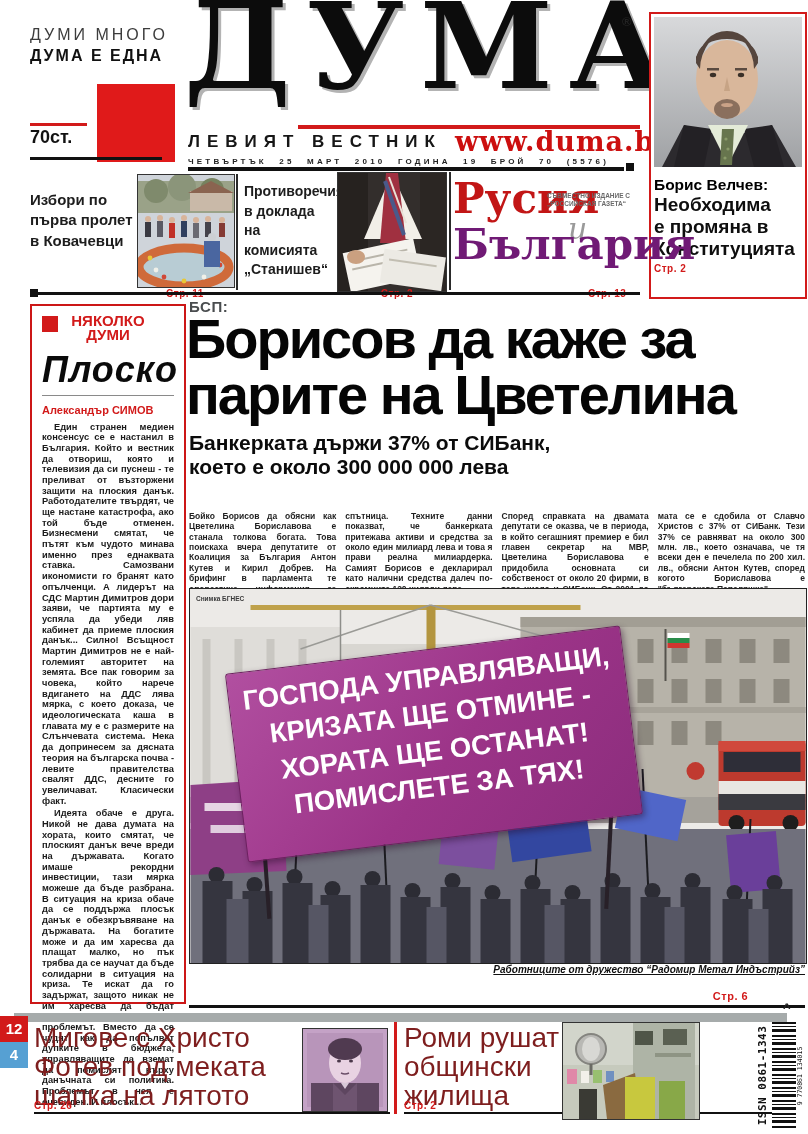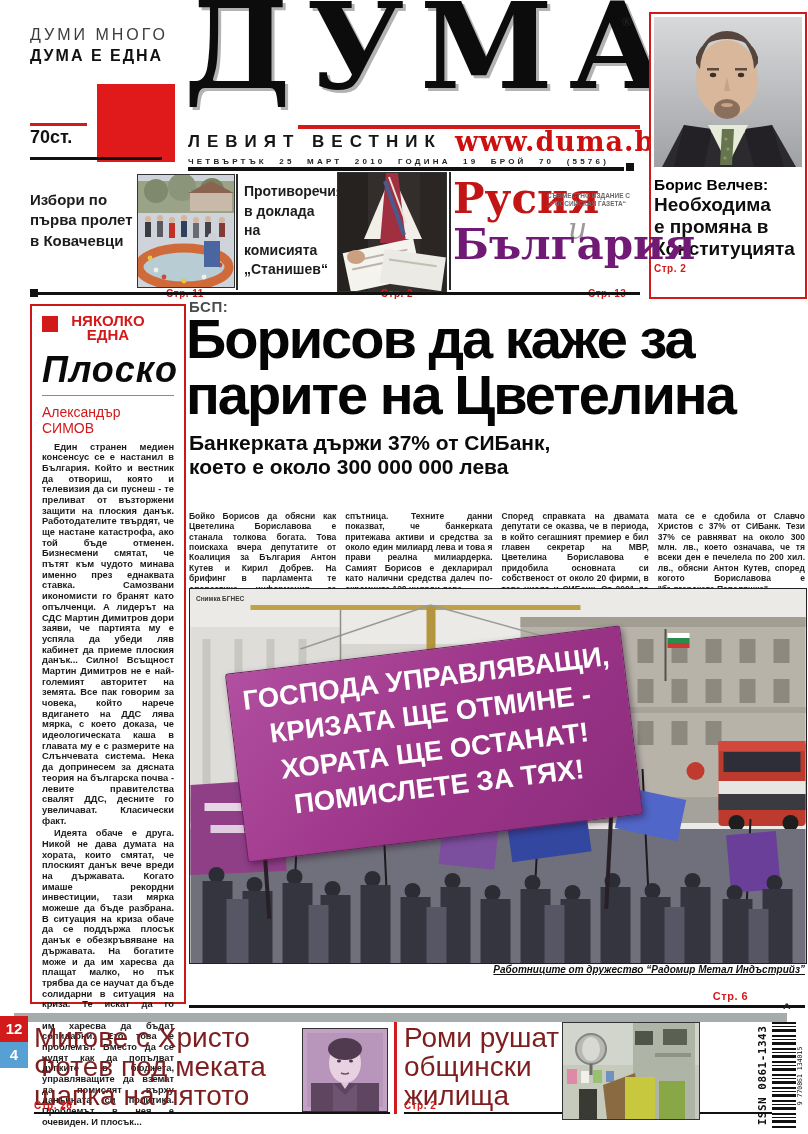--- a/index.html
+++ b/index.html
@@ -24,21 +24,21 @@
   .teaser-t{font-weight:700;color:#1d1d1d;}
   .photo-frame{border:1px solid #333;overflow:hidden;background:#ddd;}
   
   .vbox{border:2px solid #d21a1a;background:#fff;padding:3px;}
   .vname{color:#000000;font-weight:700;font-size:15.5px;margin-top:5px;}
   .vtitle{font-weight:700;font-size:19px;line-height:1.15;color:#0e0e0e;width:124px;}
   
   .obox{border:2px solid #cc1717;padding:8px 10px;box-sizing:border-box;}
   .rubric{color:#d21a1a;font-weight:800;font-size:15px;line-height:.95;text-align:center;}
   .otitle{font-size:36px;font-weight:700;font-style:italic;letter-spacing:1px;color:#0a0a0a;}
-  .oauthor{color:#d21a1a;font-weight:400;font-size:14px;}
+  .oauthor{color:#d21a1a;font-weight:700;font-size:11px;}
   .obody{font-size:9.3px;line-height:1.15;font-weight:700;text-align:justify;color:#1b1b1b;}
   .obody .p{text-indent:12px;margin:0 0 2px 0;}
   
   .kicker{font-size:15px;font-weight:800;color:#4a4d4f;letter-spacing:.5px;}
   .headline{font-size:56px;line-height:1;font-weight:700;letter-spacing:-2px;color:#050505;white-space:nowrap;}
   .subhead{font-size:21px;line-height:1.1;font-weight:700;color:#0b0b0b;}
   .cols{display:flex;gap:9px;width:616px;}
   .col{flex:1;font-size:8.5px;line-height:1.22;font-weight:700;text-align:justify;color:#1f1f1f;}
   
   .bigphoto{border:1px solid #222;background:#eceae7;overflow:hidden;}
@@ -194,21 +194,21 @@
   <div class="abs serif" style="left:453px;top:224px;font-size:42px;font-weight:700;color:#701a75;line-height:1;">България</div>
   <div class="abs pageref" style="left:588px;top:288px;">Стр. 13</div>
 
   <div class="abs rule" style="left:30px;top:292px;width:610px;height:3px;"></div>
   <div class="abs sq" style="left:30px;top:289px;"></div>
 
   <div class="abs obox" style="left:30px;top:304px;width:156px;height:700px;">
     <div style="position:absolute;left:10px;top:10px;width:16px;height:16px;background:#d21a1a;"></div>
     <div class="rubric">
       <div>НЯКОЛКО</div>
-      <div>ЕДНА</div>
+      <div>ДУМИ</div>
     </div>
     <div class="otitle" style="margin-top:6px;">Плоско</div>
     <div style="height:1px;background:#8a8a8a;margin-top:4px;"></div>
     <div class="oauthor" style="margin-top:8px;margin-bottom:6px;">Александър СИМОВ</div>
     <div class="obody">
       <div class="p">Един странен медиен консенсус се е настанил в България. Който и вестник да отвориш, която и телевизия да си пуснеш - те преливат от възторжени защити на плоския данък. Работодателите твърдят, че ще настане катастрофа, ако той бъде отменен. Бизнесмени смятат, че пътят към чудото минава именно през еднаквата ставка. Самозвани икономисти го бранят като опълченци. А лидерът на СДС Мартин Димитров дори заяви, че партията му е успяла да убеди ляв кабинет да приеме плоския данък... Силно! Всъщност Мартин Димитров не е най-големият авторитет на земята. Все пак говорим за човека, който нарече вдигането на ДДС лява мярка, с което доказа, че идеологическата каша в главата му е с размерите на Слънчевата система. Нека да допринесем за дясната теория на българска почва - левите правителства свалят ДДС, десните го увеличават. Класически факт.</div>
       <div class="p">Идеята обаче е друга. Никой не дава думата на хората, които смятат, че плоският данък вече вреди на държавата. Когато имаше рекордни инвестиции, тази мярка можеше да бъде разбрана. В ситуация на криза обаче да се поддържа плосък данък е обезкръвяване на държавата. На богатите може и да им харесва да плащат малко, но пък трябва да се научат да бъде солидарни в ситуация на криза. Те искат да го задържат, защото никак не им харесва да бъдат солидарни. Ето това е проблемът. Вместо да се чудят как да попълват дупките в бюджета, управляващите да вземат да помислят върху данъчната си политика. Проблемът в нея е очевиден. И плосък...</div>
     </div>
   </div>
 

